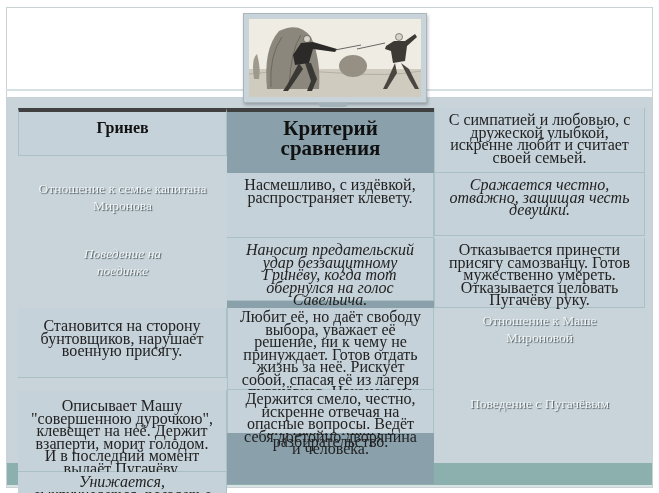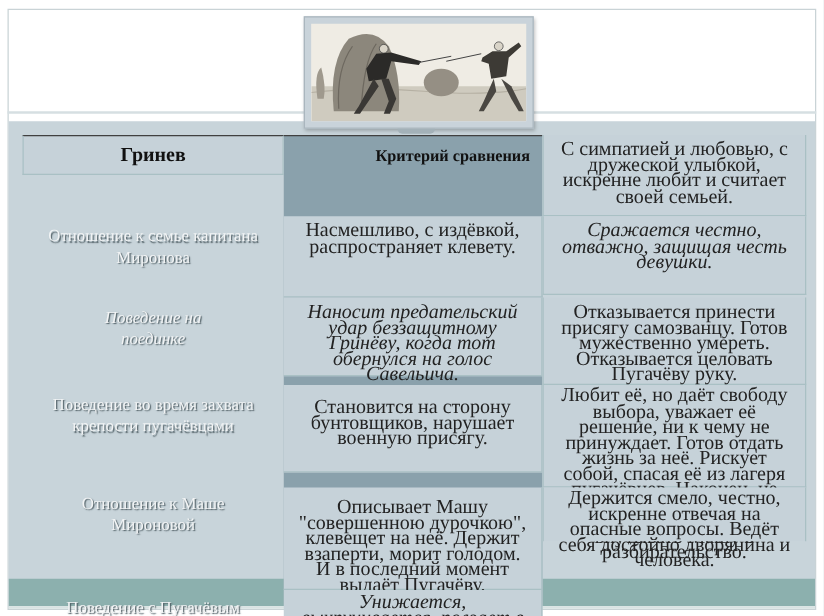--- a/index.html
+++ b/index.html
@@ -8,23 +8,23 @@
   .top-line { position:absolute; left:6px; top:89px; width:647px; height:2px; background:#d6dfe2; }
   .band { position:absolute; left:7px; top:97px; width:645px; height:368px; background:#c8d4da; }
   .bottom-band { position:absolute; left:7px; top:463px; width:645px; height:22px; background:#8cb0ae; }
   .bottom-edge { position:absolute; left:7px; top:485px; width:645px; height:2px; background:#d9e3e3; }
   .mid-col-bg { position:absolute; left:227px; top:108px; width:207px; height:376px; background:#8aa1ac; }
 
   .tbl { position:absolute; left:18px; top:108px; width:627px; display:grid; grid-template-columns:209px 207px 211px; }
   .cell { box-sizing:border-box; border-right:1px solid #a9c0c4; border-bottom:1px solid #a9c0c4; background:#c6d2d9; color:#222; text-align:center; padding:6px 10px; font-size:16px; line-height:12.5px; }
   .cell.mid { background:transparent; color:#f2f4f5; text-shadow:1px 1px 1px #4b5a60; font-size:13.5px; line-height:17px; border-right:none; border-bottom:none; padding-top:7px; }
   .cell.head { font-weight:bold; font-size:16px; line-height:20px; padding-top:6px; color:#111; }
-  .cell.head.mid { color:#111; text-shadow:none; font-size:13px;text-align:right; }
+  .cell.head.mid { color:#111; text-shadow:none; font-size:21px; }
   .cell.first { border-left:1px solid #a9c0c4; }
-  .r0 { height:32px; border-top:1px solid #404040; }
+  .r0 { height:48px; border-top:4px solid #404040; }
   .r1 { height:65px; }
   .r2 { height:63px;font-style:italic; }
   .r3 { height:70px; }
   .r4 { height:82px; }
   .r5 { height:43px; }
   .r5.side { border-bottom:none; }
 
   .pic-frame { position:absolute; left:243px; top:13px; width:184px; height:90px; background:#c9d3da; border:1px solid #aab6be; box-sizing:border-box; box-shadow:1px 2px 3px rgba(0,0,0,0.25); }
   .pic { position:absolute; left:5px; top:5px; width:172px; height:78px; background:#efece4; overflow:hidden; }
   .pic-tab { position:absolute; left:318px; top:103px; width:30px; height:4px; background:#a3b1b8; border-radius:0 0 6px 6px; }
@@ -71,21 +71,20 @@
 
   <div class="cell first r1">С симпатией и любовью, с дружеской улыбкой, искренне любит и считает своей семьей.</div>
   <div class="cell mid r1">Отношение к семье капитана Миронова</div>
   <div class="cell r1">Насмешливо, с издёвкой, распространяет клевету.</div>
 
   <div class="cell first r2">Сражается честно, отважно, защищая честь девушки.</div>
   <div class="cell mid r2" style="padding-left:55px;padding-right:55px;">Поведение на поединке</div>
   <div class="cell r2">Наносит предательский удар беззащитному Гринёву, когда тот обернулся на голос Савельича.</div>
 
   <div class="cell first r3">Отказывается принести присягу самозванцу. Готов мужественно умереть. Отказывается целовать Пугачёву руку.</div>
-  <div class="cell mid r3">Поведение во время захвата крепости пугачёвцами</div>
   <div class="cell r3" style="padding-top:12px;">Становится на сторону бунтовщиков, нарушает военную присягу.</div>
 
   <div class="cell first r4" style="padding-top:3px;">Любит её, но даёт свободу выбора, уважает её решение, ни к чему не принуждает. Готов отдать жизнь за неё. Рискует собой, спасая её из лагеря пугачёвцев. Наконец, не называет её имя на следствии, не желая впутывать Машу в разбирательство.</div>
   <div class="cell mid r4" style="padding-left:30px;padding-right:30px;padding-top:4px;">Отношение к Маше Мироновой</div>
   <div class="cell r4" style="padding-top:10px;">Описывает Машу "совершенною дурочкою", клевещет на неё. Держит взаперти, морит голодом. И в последний момент выдаёт Пугачёву.</div>
 
   <div class="cell first r5 side" style="padding-top:3px;">Держится смело, честно, искренне отвечая на опасные вопросы. Ведёт себя достойно дворянина и человека.</div>
   <div class="cell mid r5" style="padding-top:5px;text-align:center;">Поведение с Пугачёвым</div>
   <div class="cell r5 side" style="padding-top:4px;font-style:italic;">Унижается, выкручивается, ползает в ногах у Пугачёва, вымаливая прощение.</div>
 </div>

